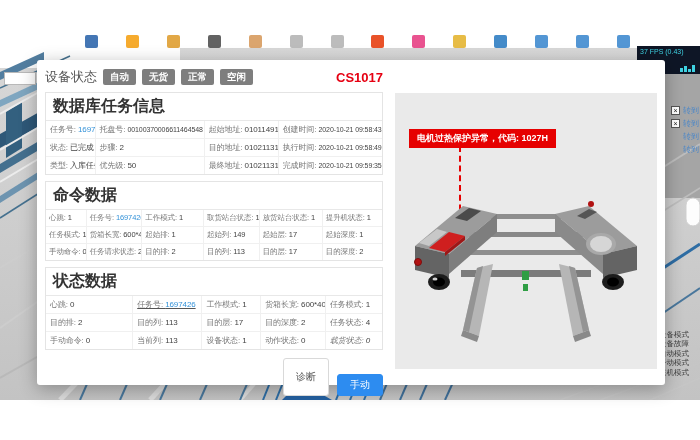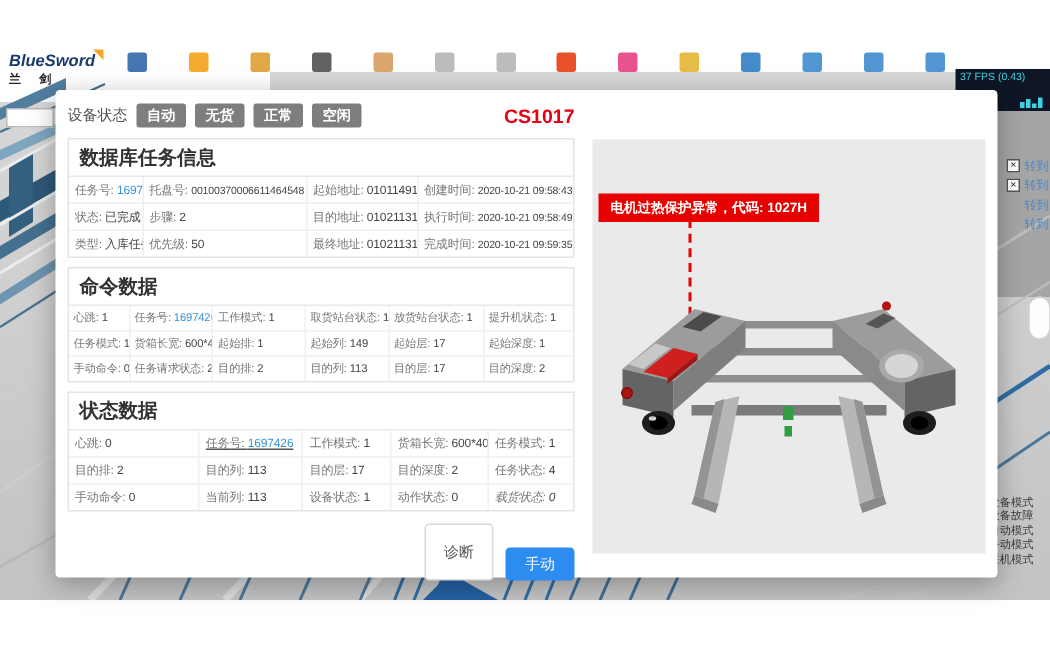--- a/index.html
+++ b/index.html
@@ -34,43 +34,43 @@
         border-radius:3px;box-shadow:0 4px 18px rgba(0,0,0,.3);z-index:10;}
   .dlg-title{height:22px;border-bottom:1px solid #ebebeb;font-size:10.5px;color:#777;
         line-height:22px;padding-left:10px;position:relative;}
   .win-controls{position:absolute;right:8px;top:0;height:22px;display:flex;gap:9px;align-items:center;}
   .wc{color:#8a8a8a;cursor:pointer;}
   .wc-min{width:9px;height:1.5px;background:#8a8a8a;}
   .wc-max{width:8px;height:8px;border:1.2px solid #8a8a8a;}
   .wc-close{font-size:12px;line-height:12px;}
   .dlg-body{padding:6px 8px 0 8px;position:relative;}
   .status-row{width:338px;display:flex;align-items:center;gap:6px;height:18px;margin-top:2px;}
-  .status-label{font-size:10px;color:#555;font-family:Liberation Mono, monospace;}
+  .status-label{font-size:13px;color:#555;font-family:Liberation Mono, monospace;}
   .badge{background:#7e7e7e;color:#fff;font-size:9.5px;font-weight:bold;
         padding:1.5px 7px;border-radius:2px;}
   .device-code{margin-left:auto;color:#e60012;font-weight:bold;font-size:13px;}
   .section{width:338px;border:1px solid #e4e4e4;margin-top:6px;box-sizing:border-box;background:#fff;}
-  .sec-h{font-size:13px;font-weight:bold;color:#333;padding:3px 7px;border-bottom:1px solid #e8e8e8;}
+  .sec-h{font-size:16px;font-weight:bold;color:#333;padding:3px 7px;border-bottom:1px solid #e8e8e8;}
   .section table{width:100%;border-collapse:collapse;table-layout:fixed;}
   .section td{font-size:8px;color:#555;padding:3px 4px;border-right:1px solid #f0f0f0;
         border-top:1px solid #f0f0f0;white-space:nowrap;overflow:hidden;letter-spacing:-0.1px;}
   .section tr:first-child td{border-top:none;}
   .section td:last-child{border-right:none;overflow:visible;padding-right:2px;}
   .section table.dense td{font-size:7.5px;padding:3px 3px;}
   .lbl{color:#777;}
   .val{color:#444;}
   .val.small{font-size:7px;}
   .val.link{color:#3492d8;cursor:pointer;}
   .btns{width:338px;display:flex;justify-content:flex-end;gap:8px;margin-top:8px;}
   .btn{font-size:10px;padding:3px 12px;border-radius:3px;border:1px solid #d9d9d9;
         background:#fff;color:#555;cursor:pointer;}
   .btn.primary{background:#2d8cf0;border-color:#2d8cf0;color:#fff;margin-top:16px;}
   
   .right-panel{position:absolute;left:358px;top:33px;width:262px;height:276px;background:#eaeaea;}
-  .alert-tip{position:absolute;left:4px;top:36px;background:#e60000;color:#fff;
+  .alert-tip{position:absolute;left:14px;top:36px;background:#e60000;color:#fff;
         font-size:9px;font-weight:bold;padding:3px 8px;white-space:nowrap;}
   .dash-line{position:absolute;left:64px;top:53px;height:84px;border-left:2px dashed #e60000;}
   .robot{position:absolute;left:10px;top:95px;}
 </style>
 </head>
 <body>
 
 <div class="stage">
 
   <svg class="scene" width="700" height="352" viewBox="0 0 700 352">
@@ -122,25 +122,20 @@
     <line x1="650" y1="352" x2="700" y2="330" stroke="#c6c6c6" stroke-width="1.5"></line>
 
     <rect x="662" y="0" width="38" height="150" fill="#a5a5a5"></rect>
     <line x1="630" y1="140" x2="700" y2="96" stroke="#bdbdbd" stroke-width="2"></line>
     <line x1="620" y1="190" x2="700" y2="140" stroke="#bdbdbd" stroke-width="1.5"></line>
     <line x1="648" y1="230" x2="700" y2="196" stroke="#2e6da4" stroke-width="3"></line>
     <line x1="632" y1="286" x2="700" y2="240" stroke="#49779c" stroke-width="2"></line>
     <rect x="686" y="150" width="14" height="28" rx="7" fill="#fdfdfd" stroke="#cfcfcf"></rect>
   </svg>
 
-  <div class="logo">
-    <div class="en">BlueSword</div>
-    <div class="cn">兰 剑</div>
-    <div class="corner"></div>
-  </div>
   <div class="mini-input"></div>
 
   <div class="ticons">
       <span style="background: rgb(58, 111, 176);"></span>
       <span style="background: rgb(245, 166, 35);"></span>
       <span style="background: rgb(224, 163, 60);"></span>
       <span style="background: rgb(90, 90, 90);"></span>
       <span style="background: rgb(217, 160, 102);"></span>
       <span style="background: rgb(184, 184, 184);"></span>
       <span style="background: rgb(184, 184, 184);"></span>

